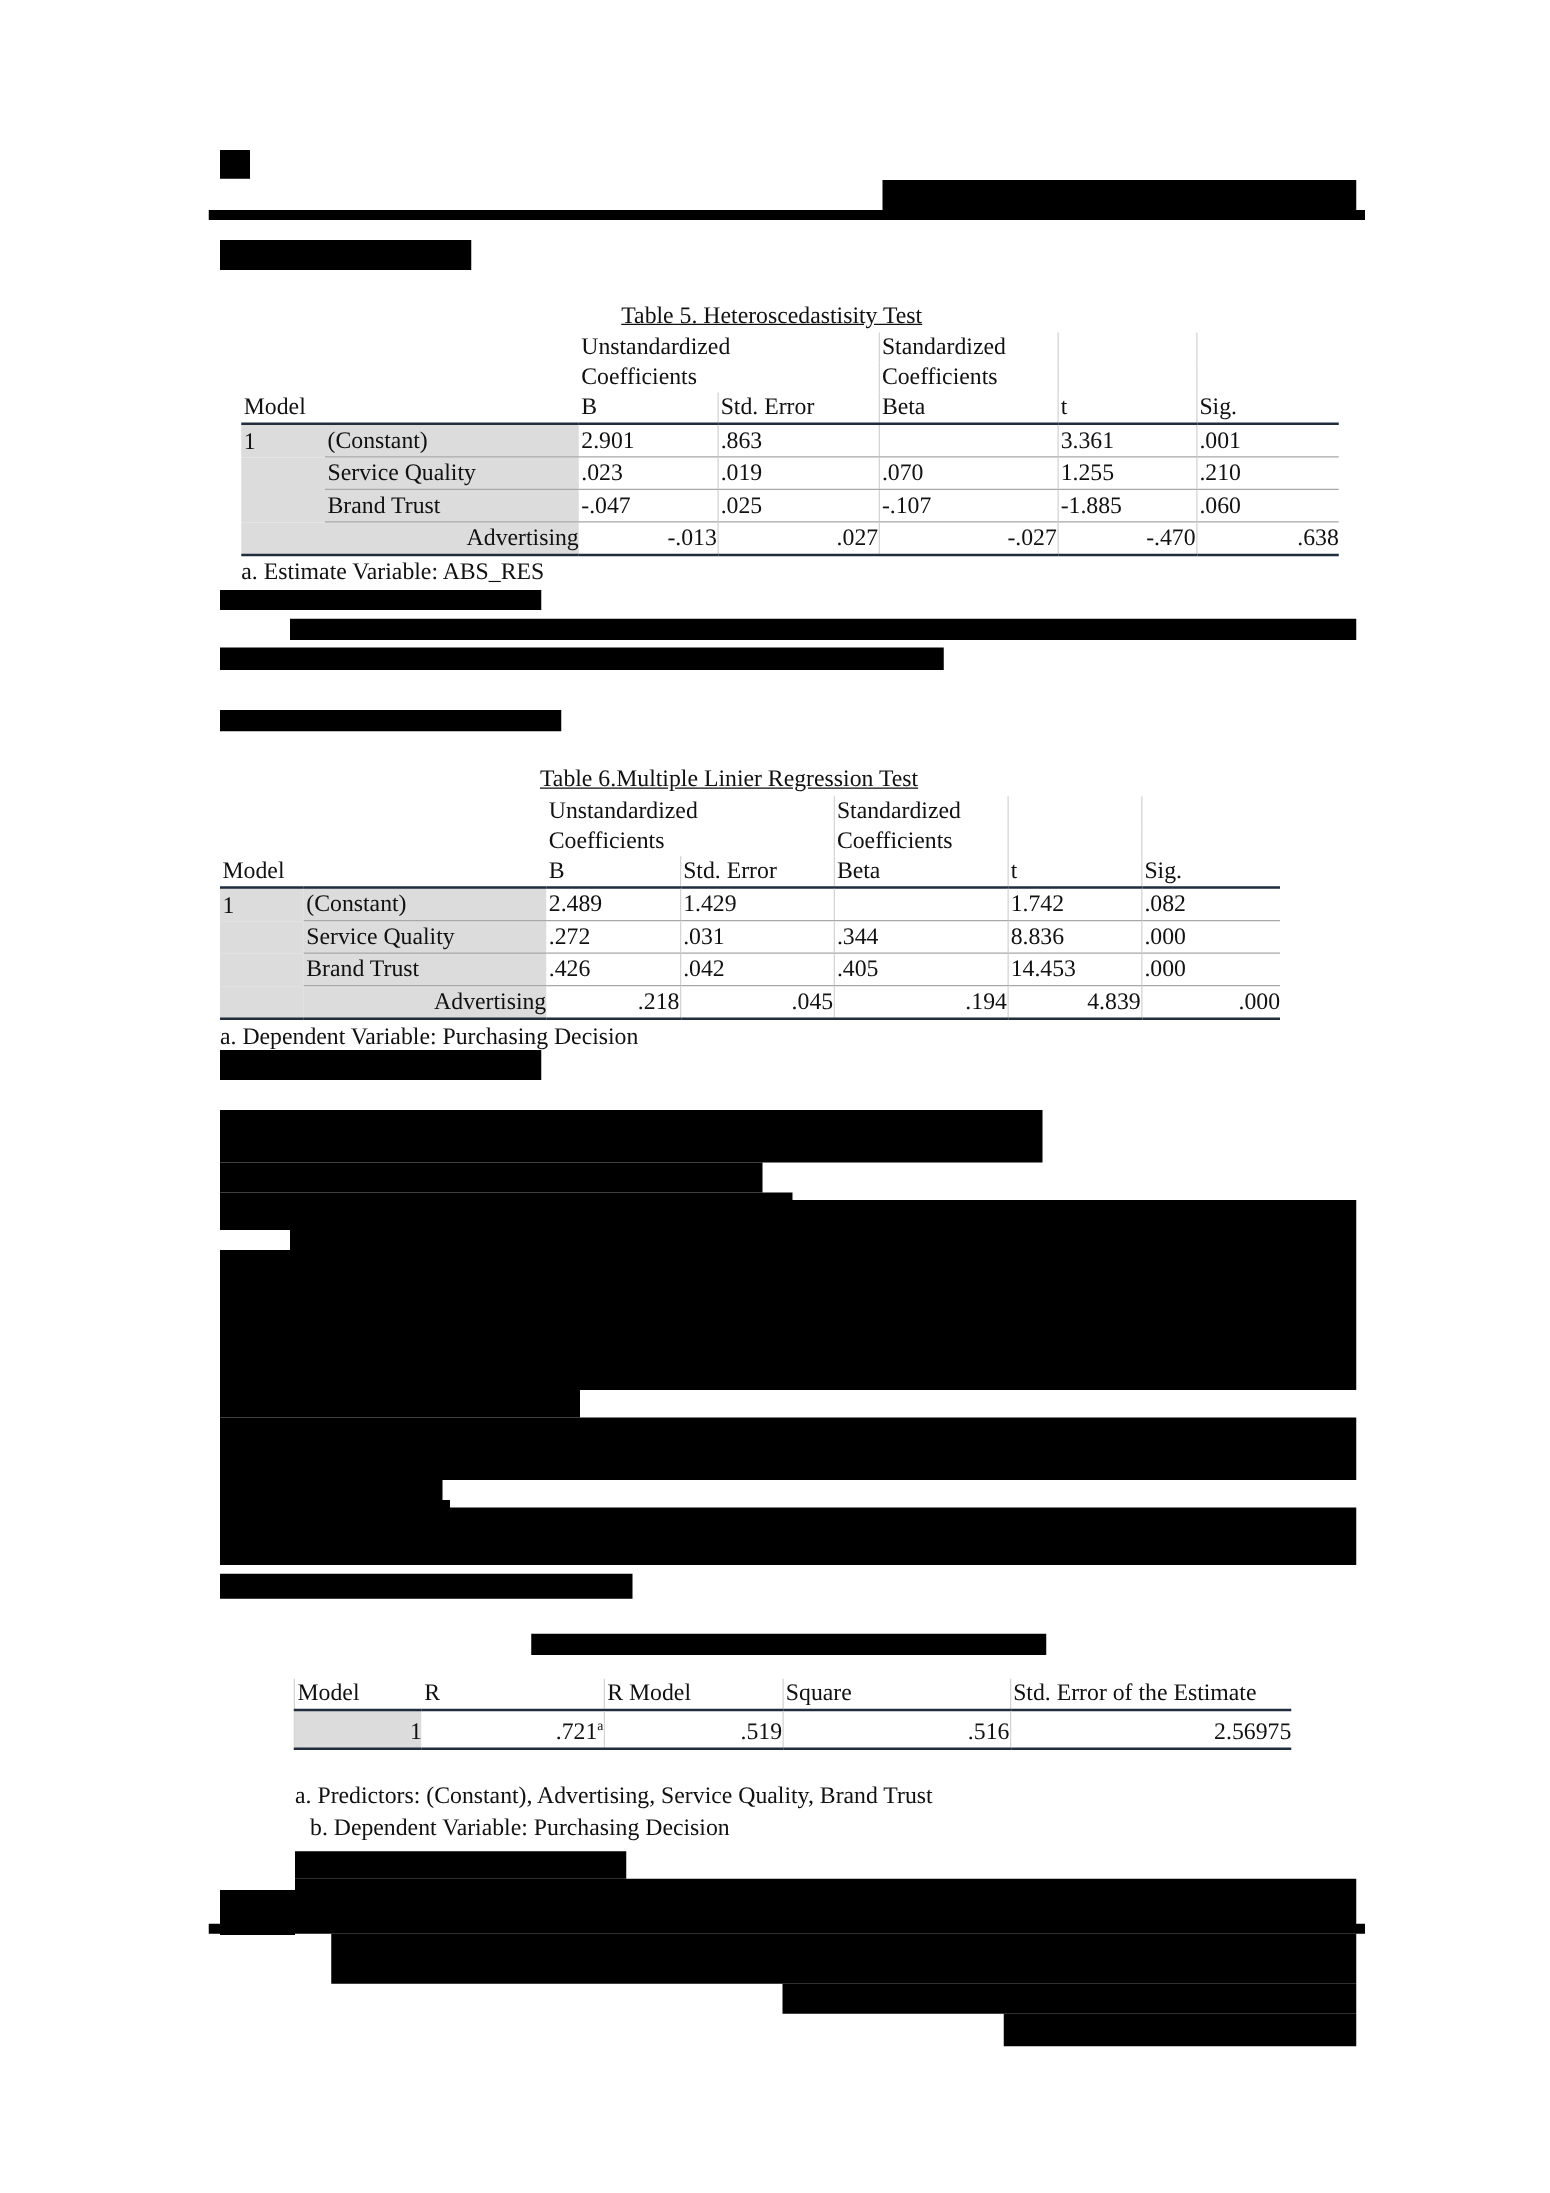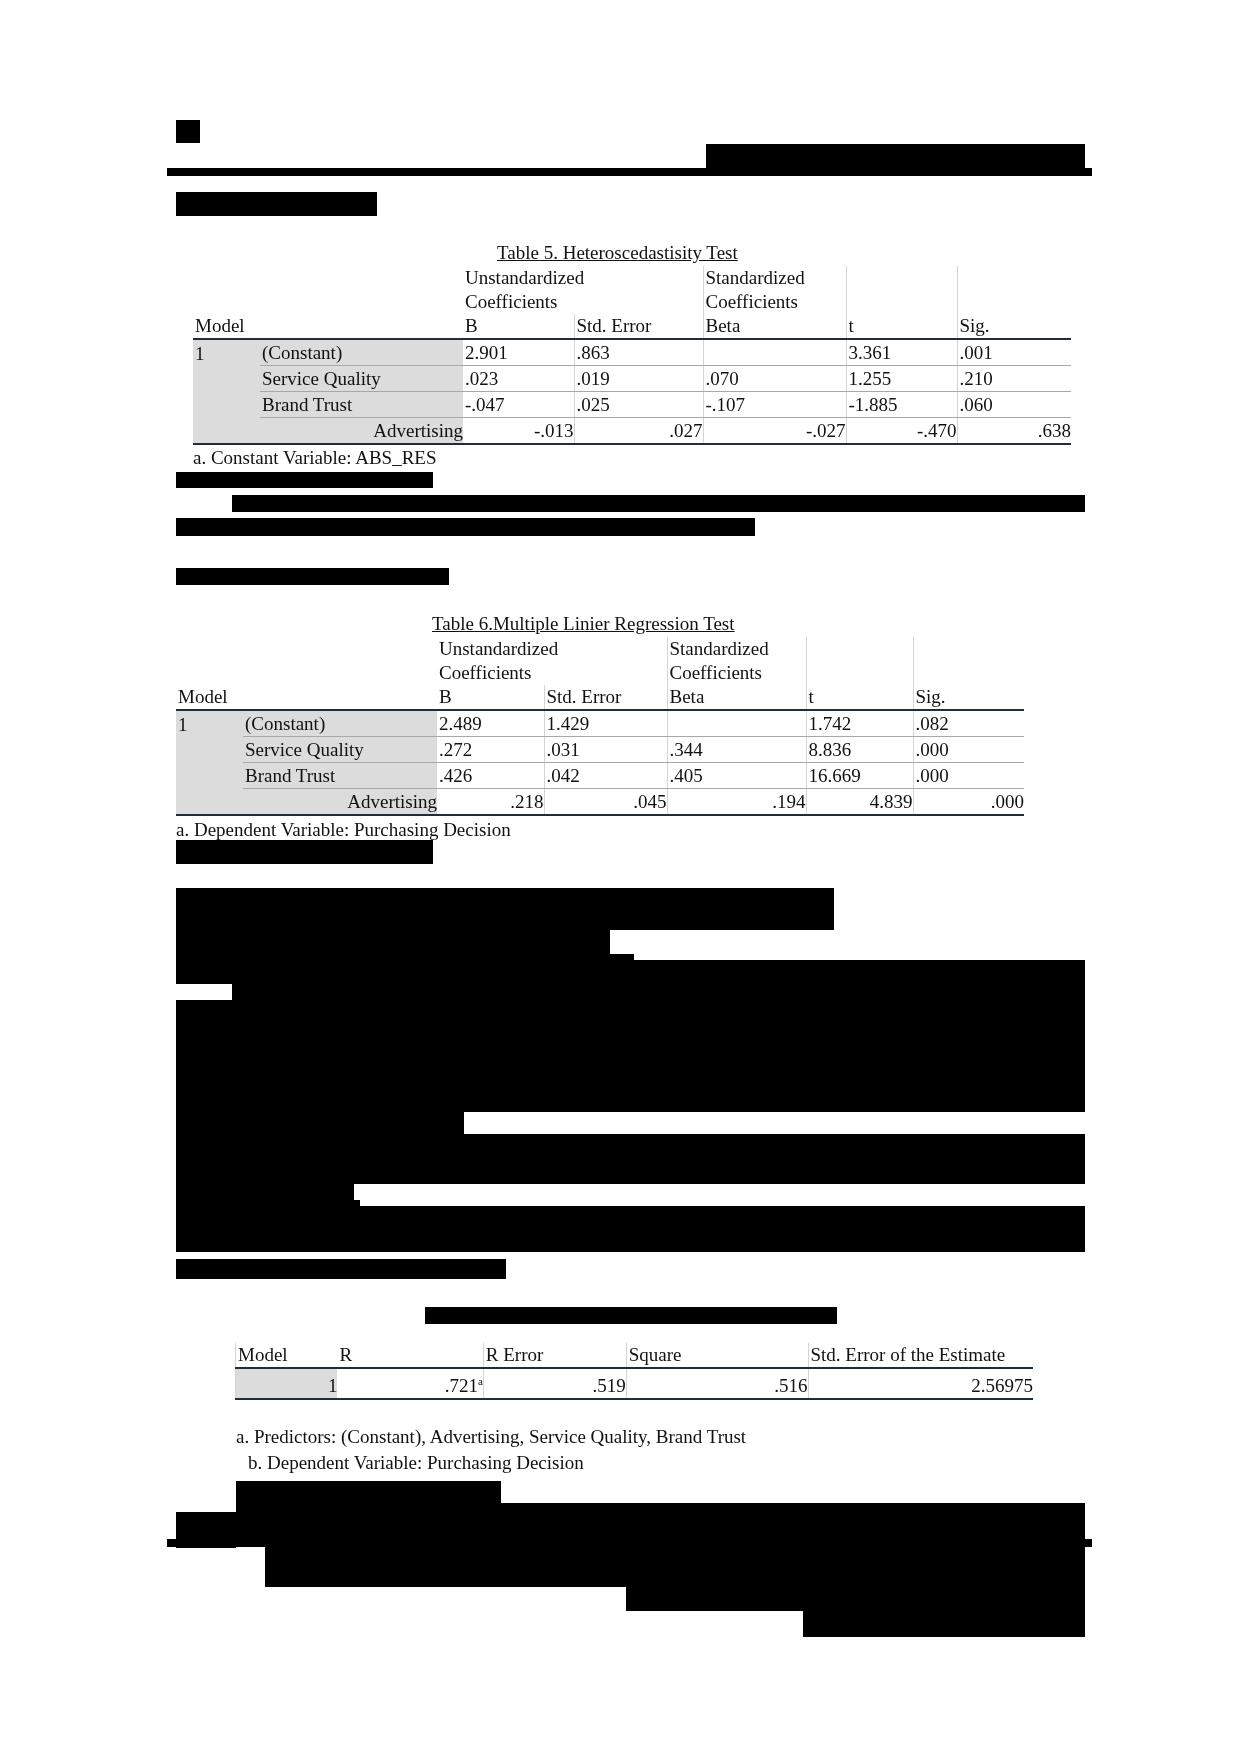--- a/index.html
+++ b/index.html
@@ -97,21 +97,21 @@
     <td class="shade"></td>
     <td class="shade">Advertising</td>
     <td>-.013</td>
     <td class="vl">.027</td>
     <td class="vl">-.027</td>
     <td class="vl">-.470</td>
     <td class="vl">.638</td>
   </tr>
 </tbody>
   </table>
-<div class="foot" style="left:193px;top:447px;">a. Constant Variable: ABS_RES</div>
+<div class="foot" style="left:193px;top:447px;">a. Estimate Variable: ABS_RES</div>
 
 <div class="redact" style="left:176px;top:472px;width:257px;height:16px;"></div>
 <div class="redact" style="left:232px;top:495px;width:853px;height:17px;"></div>
 <div class="redact" style="left:176px;top:518px;width:579px;height:18px;"></div>
 <div class="redact" style="left:176px;top:568px;width:273px;height:17px;"></div>
 
 <div class="caption" style="left:432px;top:613px;">Table 6.Multiple Linier Regression Test</div>
 
 <table class="spss" style="left:176px;top:637px;width:848px;">
   <colgroup>
@@ -165,21 +165,21 @@
     <td class="vl">.344</td>
     <td class="vl">8.836</td>
     <td class="vl">.000</td>
   </tr>
   <tr class="body">
     <td class="shade nob"></td>
     <td class="shade">Brand Trust</td>
     <td>.426</td>
     <td class="vl">.042</td>
     <td class="vl">.405</td>
-    <td class="vl">16.669</td>
+    <td class="vl">14.453</td>
     <td class="vl">.000</td>
   </tr>
   <tr class="body last">
     <td class="shade"></td>
     <td class="shade">Advertising</td>
     <td>.218</td>
     <td class="vl">.045</td>
     <td class="vl">.194</td>
     <td class="vl">4.839</td>
     <td class="vl">.000</td>
@@ -209,21 +209,21 @@
     <col style="width:102px">
       <col style="width:146px">
       <col style="width:143px">
       <col style="width:182px">
       <col style="width:225px">
   </colgroup>
   <tbody>
   <tr class="hdr hdr-last">
     <td class="vl">Model</td>
     <td>R</td>
-    <td class="vl">R Error</td>
+    <td class="vl">R Model</td>
     <td class="vl">Square</td>
     <td class="vl">Std. Error of the Estimate</td>
   </tr>
   <tr class="body last">
     <td class="shade vl">1</td>
     <td><span>.721</span><sup>a</sup></td>
     <td class="vl">.519</td>
     <td class="vl">.516</td>
     <td class="vl">2.56975</td>
   </tr>

